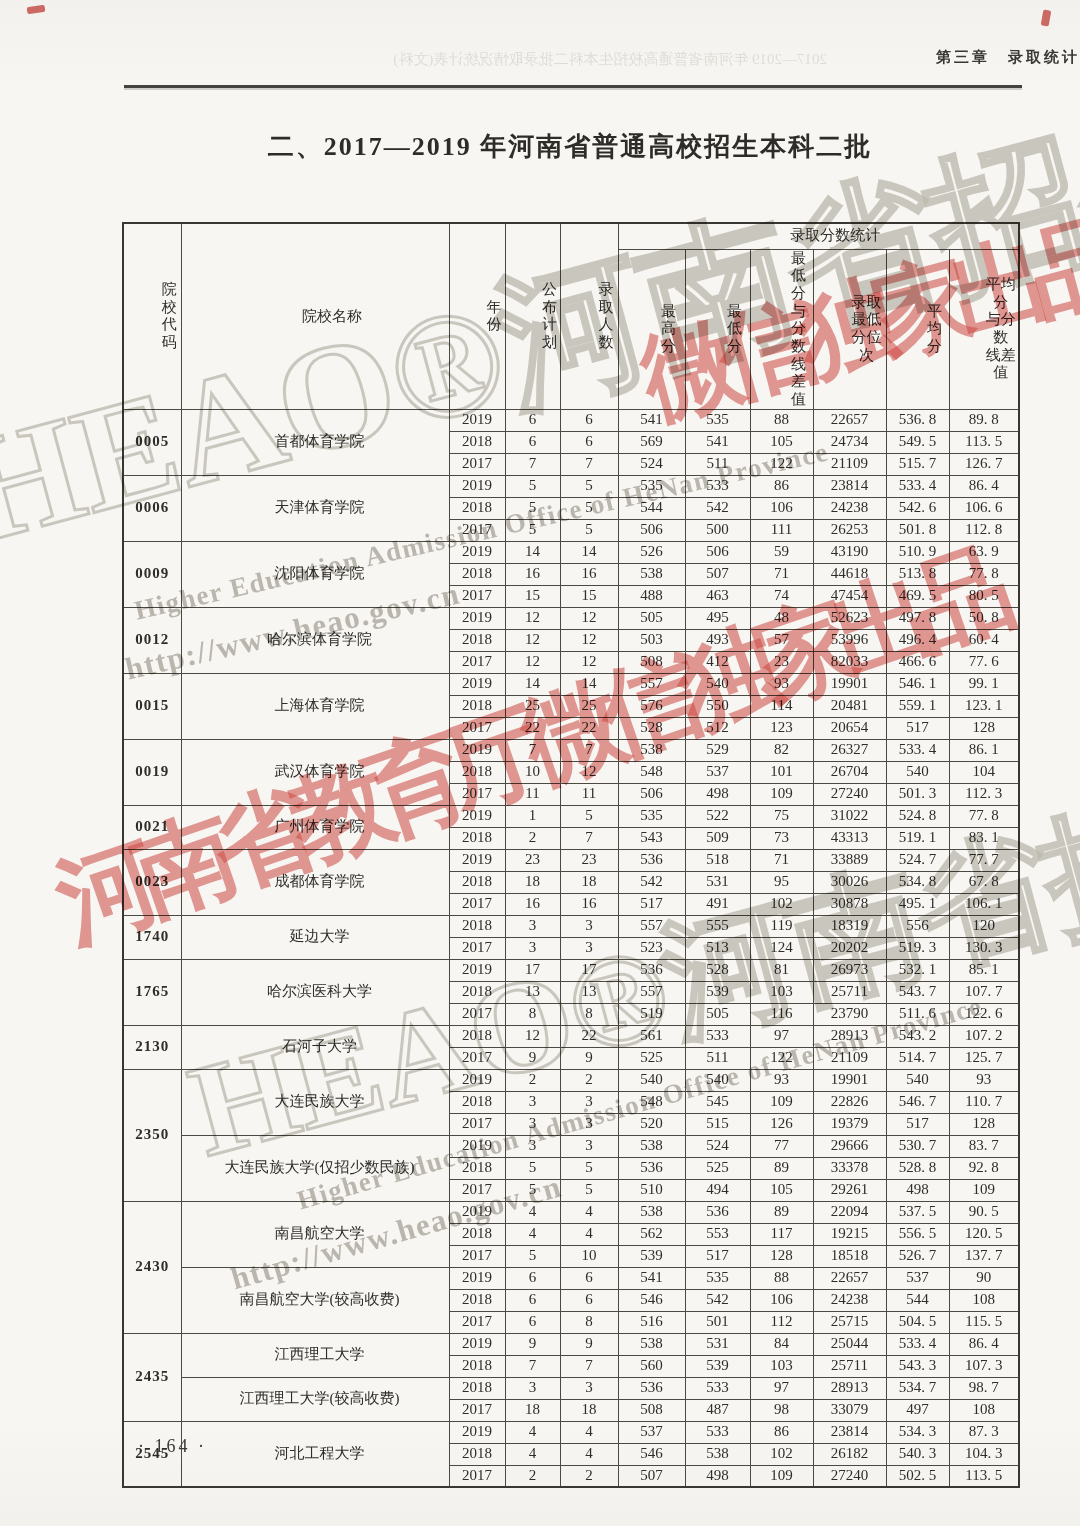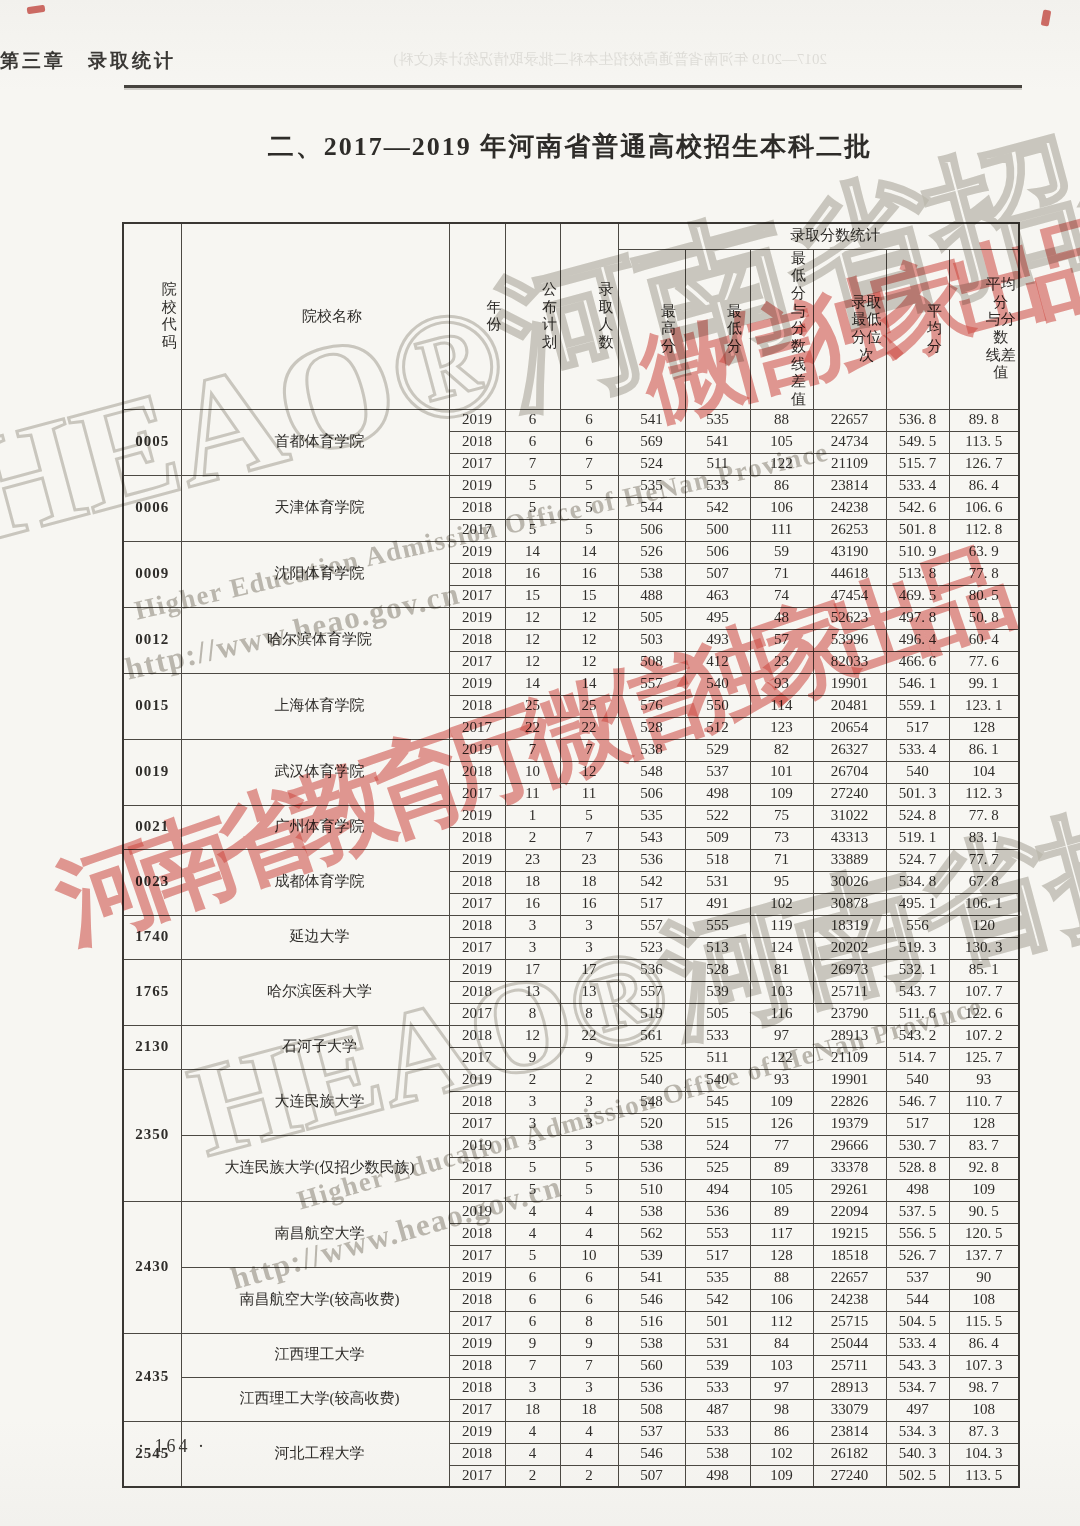--- a/index.html
+++ b/index.html
@@ -8,21 +8,21 @@
     width:1080px;height:1526px;
     margin:0 auto;
     background:linear-gradient(180deg,#f2f1ed 0%,#f7f6f2 6%,#f7f6f2 93%,#f2f1ed 100%);
     overflow:hidden;
     font-family:"Liberation Serif","DejaVu Serif",serif;
     color:#33312e;
   }
   
   .chapter-header{
     position:absolute;top:48px;left:0;width:100%;
-    text-align:left;font-size:19px;font-weight:bold;
+    text-align:right;font-size:15px;font-weight:bold;
     letter-spacing:3px;color:#3a3835;
   }
   .bleed-text{
     position:absolute;top:50px;left:250px;width:720px;height:24px;
     overflow:hidden;transform:scaleX(-1);
     font-size:15px;color:#8a877f;opacity:.22;filter:blur(.6px);
     white-space:nowrap;text-align:center;
   }
   .header-rule{
     position:absolute;top:85px;left:124px;width:898px;height:3px;

